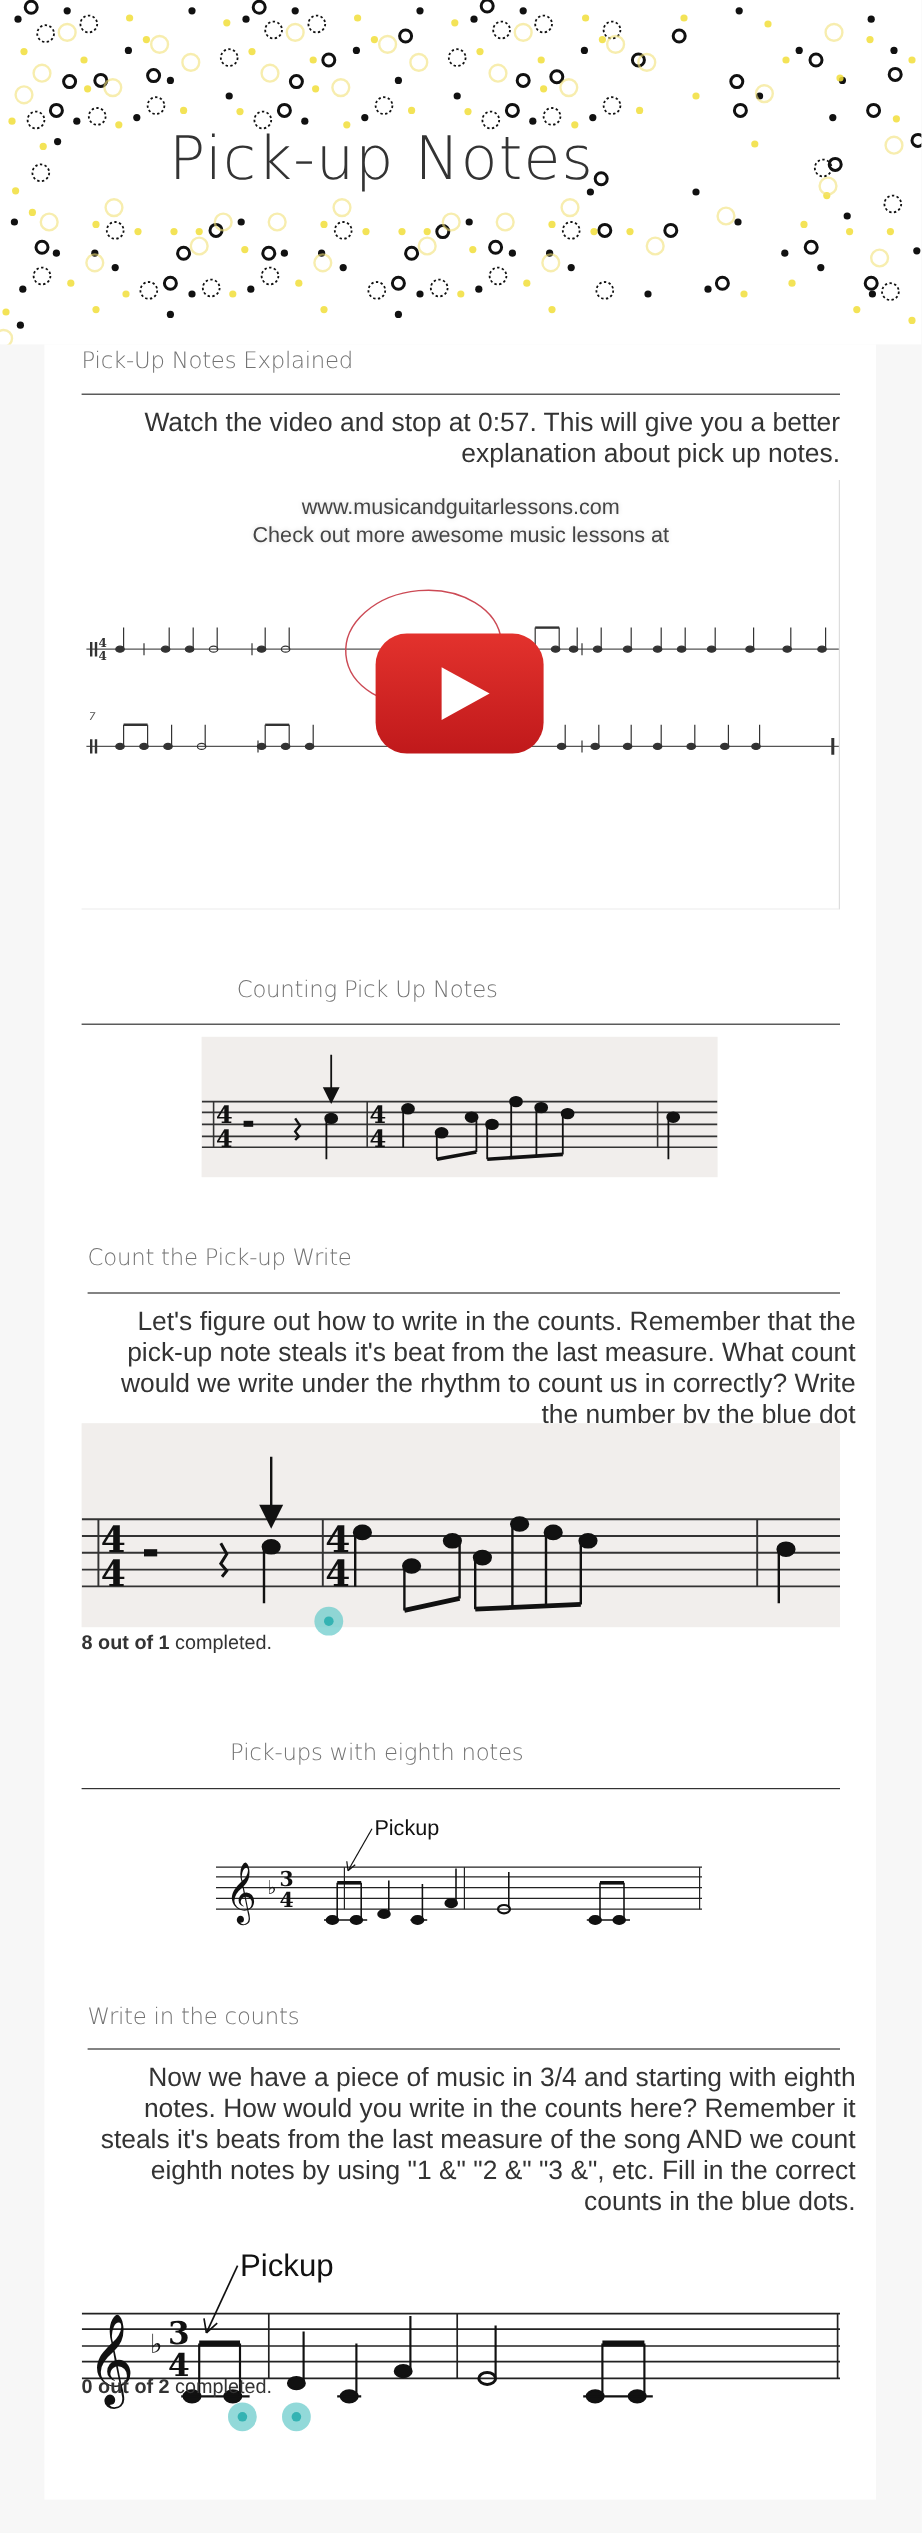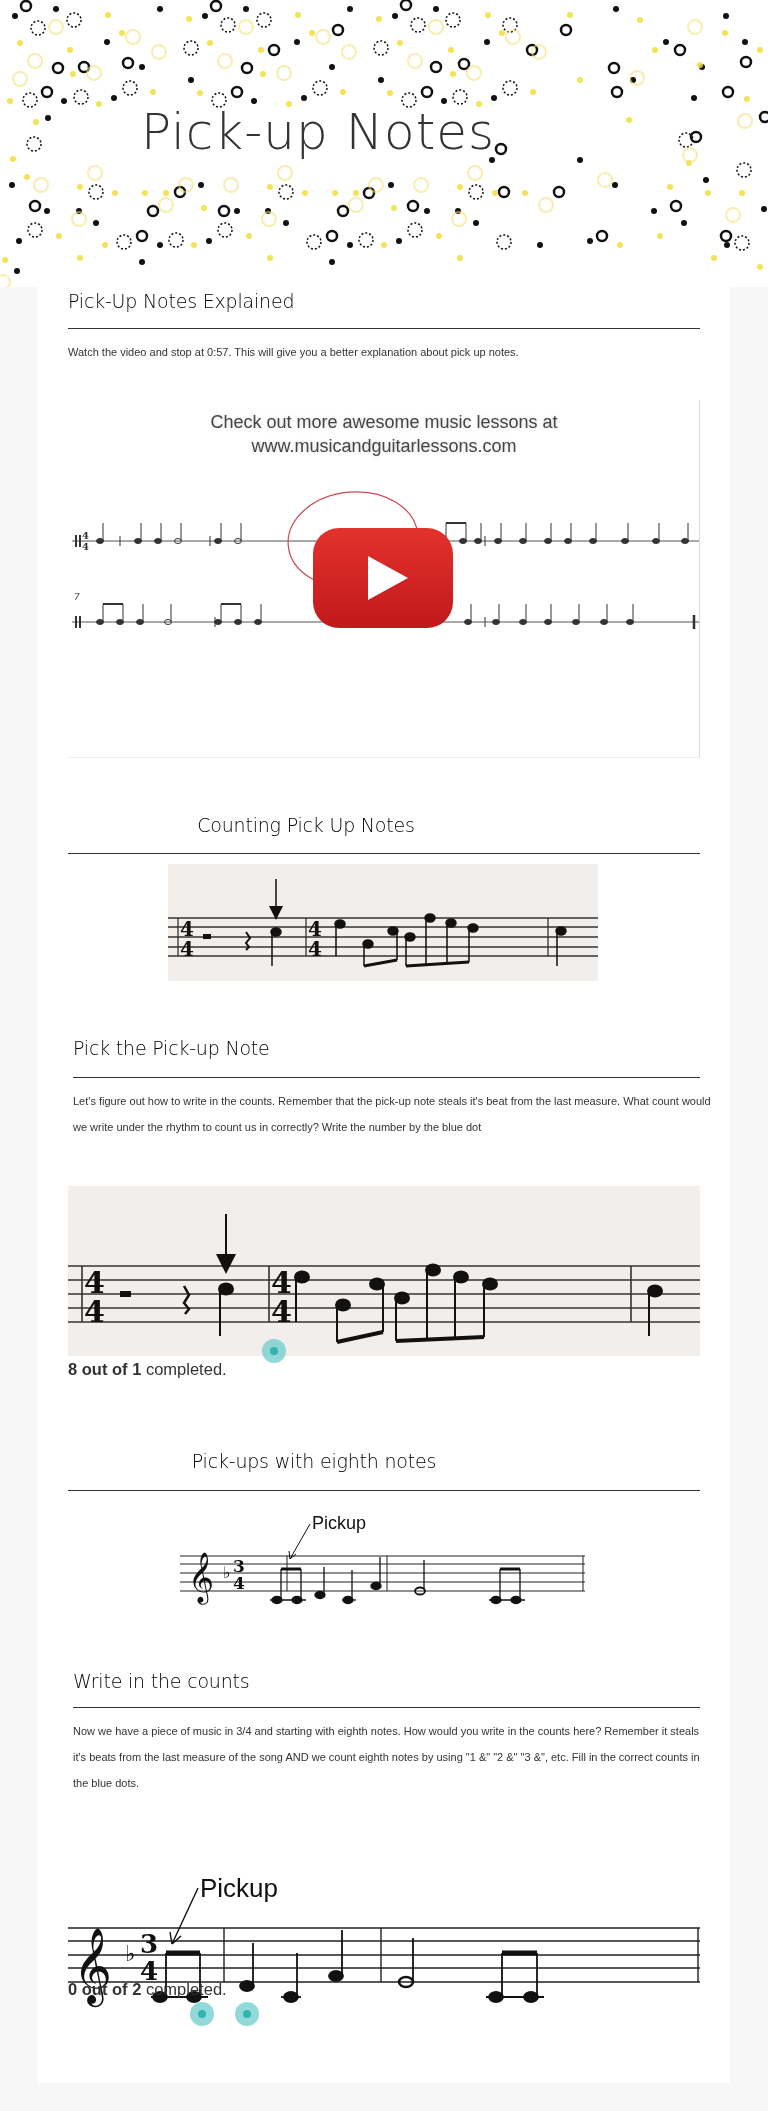--- a/index.html
+++ b/index.html
@@ -6,24 +6,24 @@
   html, body { width: 768px; height: 2111px; background: #f7f7f7; overflow: hidden; }
   body { font-family: "DejaVu Sans", sans-serif; color: #333; position: relative; }
 
   .banner { position: absolute; left: 0; top: 0; width: 768px; height: 287px; background: #fff; overflow: hidden; }
   .banner svg.dots { position: absolute; left: 0; top: 0; }
   .banner-title { position: absolute; left: 0; top: 103px; width: 636px; text-align: center;
     font-family: "DejaVu Sans", sans-serif; font-size: 50px; font-weight: 300; color: #333; letter-spacing: 1px; }
 
   .card { position: absolute; left: 37px; top: 287px; width: 693px; height: 1796px; background: #fff; }
 
-  .hand { font-family: "DejaVu Sans", sans-serif; font-weight: 300; color: #000000; font-size: 19px; letter-spacing: -0.2px; }
+  .hand { font-family: "DejaVu Sans", sans-serif; font-weight: 300; color: #737373; font-size: 19px; letter-spacing: -0.2px; }
   .sec-title { position: absolute; }
   .rule { position: absolute; height: 1px; background: #333; }
-  .para { position: absolute; font-family: "Liberation Sans", sans-serif; font-size: 11px; line-height: 26px; color: #333; }
+  .para { position: absolute; font-family: "Liberation Sans", sans-serif; font-size: 22px; line-height: 26px; color: #333; text-align: right; }
 
   .video { position: absolute; left: 68px; top: 400px; width: 632px; height: 358px; background: #fff; border-right: 1px solid #ddd; border-bottom: 1px solid #eee; overflow: hidden; }
   .video-caption { position: absolute; left: 0; top: 10px; width: 632px; text-align: center; font-family: "Liberation Sans", sans-serif; font-size: 18px; line-height: 24px; color: #444; text-shadow: 0 0 4px rgba(0,0,0,0.15); }
   .play { position: absolute; left: 245px; top: 128px; width: 140px; height: 100px; border-radius: 26px; background: linear-gradient(#e3322d, #c0191b); cursor: pointer; }
   .play::after { content: ""; position: absolute; left: 55px; top: 28px; border-left: 40px solid #fff; border-top: 22px solid transparent; border-bottom: 22px solid transparent; }
 
   .score { position: absolute; background: #f1eeec; overflow: hidden; }
   .blue-dot { position: absolute; width: 24px; height: 24px; border-radius: 50%; background: rgba(110,204,204,0.75); cursor: pointer; }
   .blue-dot::after { content: ""; position: absolute; left: 8px; top: 8px; width: 8px; height: 8px; border-radius: 50%; background: #34b3b3; }
   .progress { position: absolute; font-family: "Liberation Sans", sans-serif; font-size: 16.5px; color: #333; }
@@ -286,22 +286,22 @@
 </div>
 
 <div class="card"></div>
 
 <div class="sec-title hand" style="left:68px; top:290px;">Pick-Up Notes Explained</div>
 <div class="rule" style="left:68px; top:328px; width:632px;"></div>
 <div class="para" style="left:68px; top:339px; width:632px;">Watch the video and stop at 0:57. This will give you a better explanation about pick up notes.</div>
 
 <div class="video">
   <div class="video-caption">
+    <div>www.musicandguitarlessons.com</div>
     <div>Check out more awesome music lessons at</div>
-    <div>www.musicandguitarlessons.com</div>
   </div>
   <svg width="632" height="358" style="position:absolute;left:0;top:0;">
     <g stroke="#555" stroke-width="1">
       <line x1="4" y1="141" x2="632" y2="141"></line>
       <line x1="4" y1="222" x2="632" y2="222"></line>
     </g>
     <g fill="#333" font-family="DejaVu Serif, serif" font-size="10" font-weight="bold">
       <text x="14" y="139">4</text>
         <text x="14" y="150">4</text>
     </g>
@@ -499,21 +499,21 @@
         <line x1="279" y1="60" x2="279" y2="99"></line>
       <ellipse cx="305" cy="64" rx="5" ry="4"></ellipse>
         <line x1="301" y1="65" x2="301" y2="98"></line>
         <line x1="238" y1="102" x2="301" y2="98" stroke-width="3"></line>
       <ellipse cx="393" cy="67" rx="5" ry="4"></ellipse>
         <line x1="389" y1="68" x2="389" y2="102"></line>
     </g>
   </svg>
 </div>
 
-<div class="sec-title hand" style="left:73px; top:1037px;">Pick the Pick-up Note</div>
+<div class="sec-title hand" style="left:73px; top:1037px;">Count the Pick-up Write</div>
 <div class="rule" style="left:73px; top:1077px; width:627px;"></div>
 <div class="para" style="left:73px; top:1088px; width:640px;">Let's figure out how to write in the counts. Remember that the pick-up note steals it's beat from the last measure. What count would we write under the rhythm to count us in correctly? Write the number by the blue dot</div>
 
 <div class="score" style="left:68px; top:1186px; width:632px; height:170px;">
   <svg width="632" height="170">
     <g stroke="#333" stroke-width="1.6">
       <line x1="0" y1="80" x2="632" y2="80"></line>
         <line x1="0" y1="94" x2="632" y2="94"></line>
         <line x1="0" y1="108" x2="632" y2="108"></line>
       <line x1="0" y1="122" x2="632" y2="122"></line>

